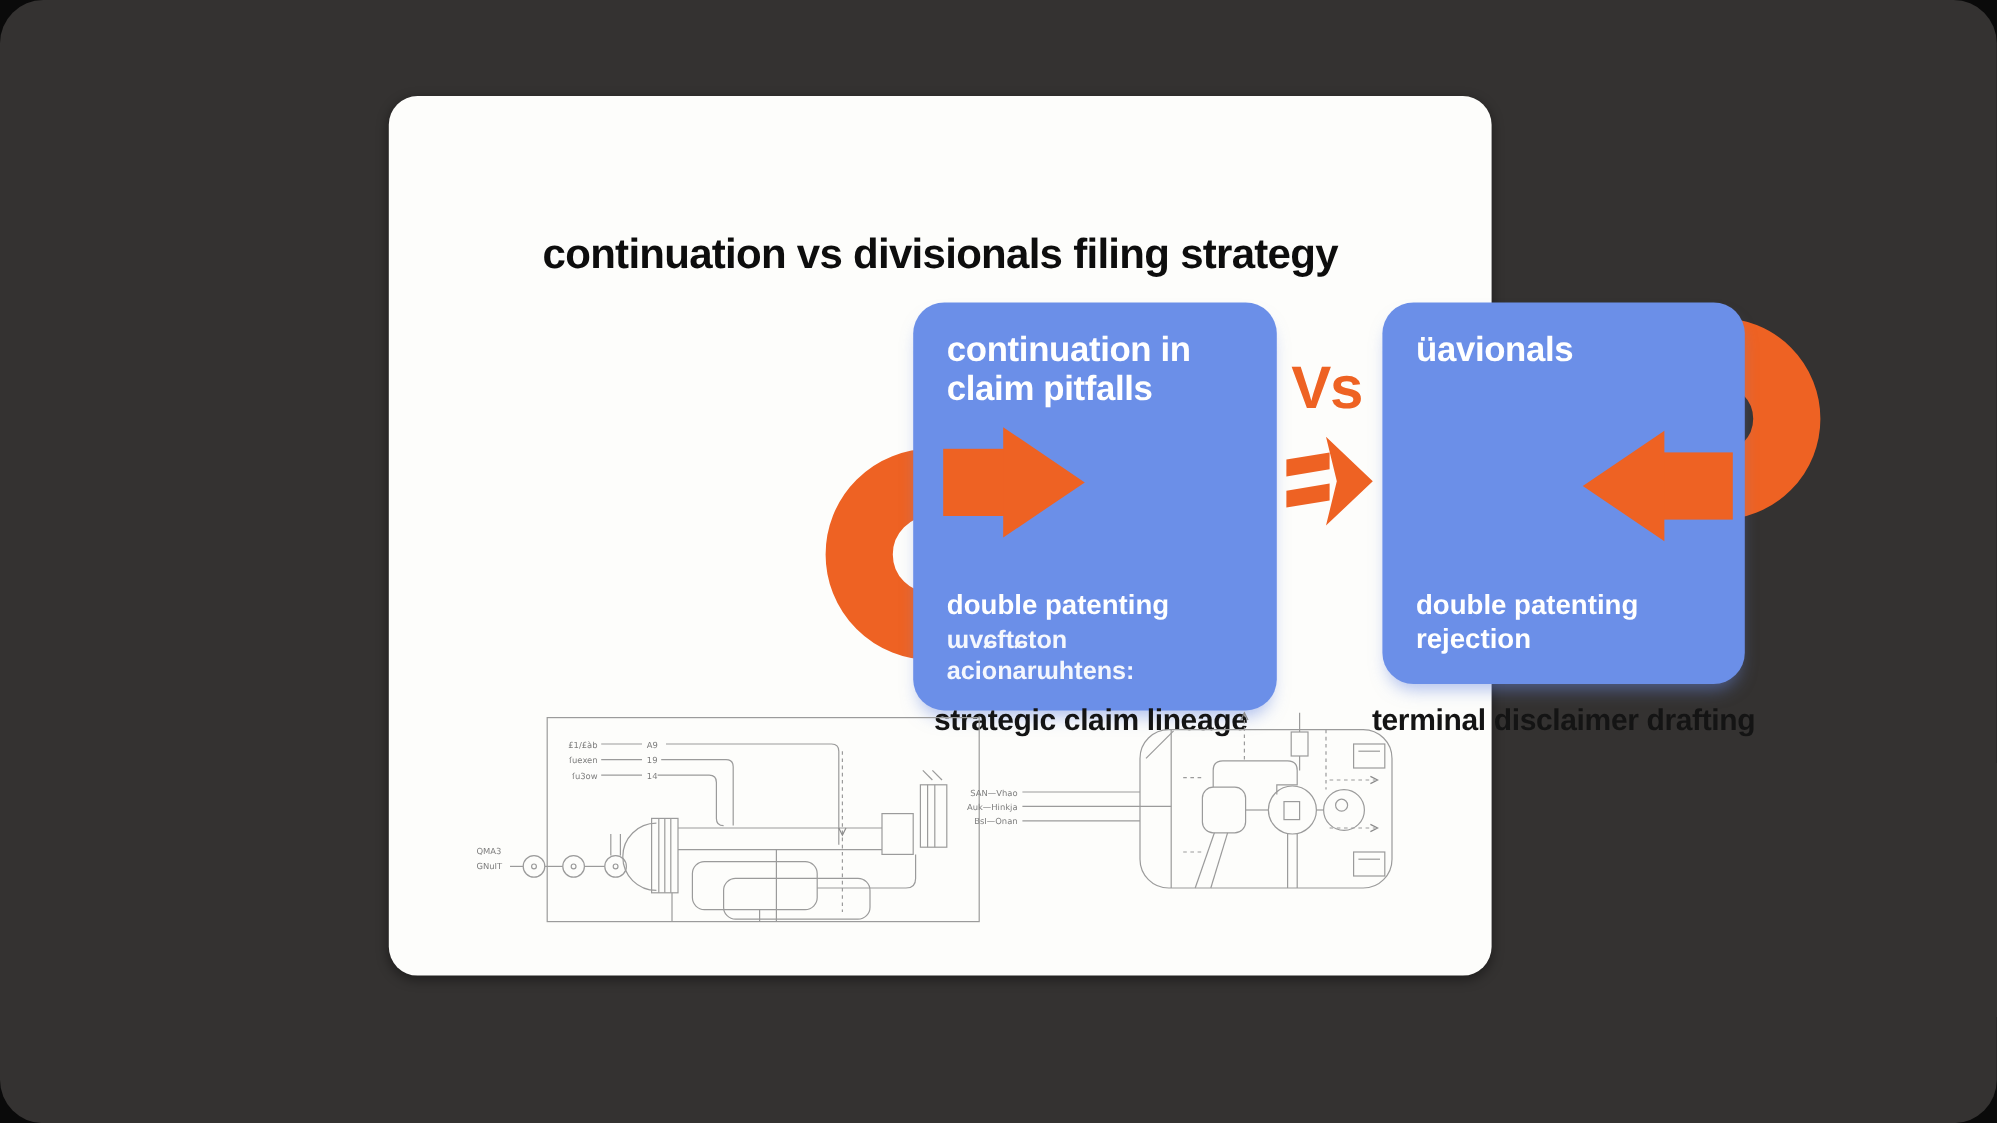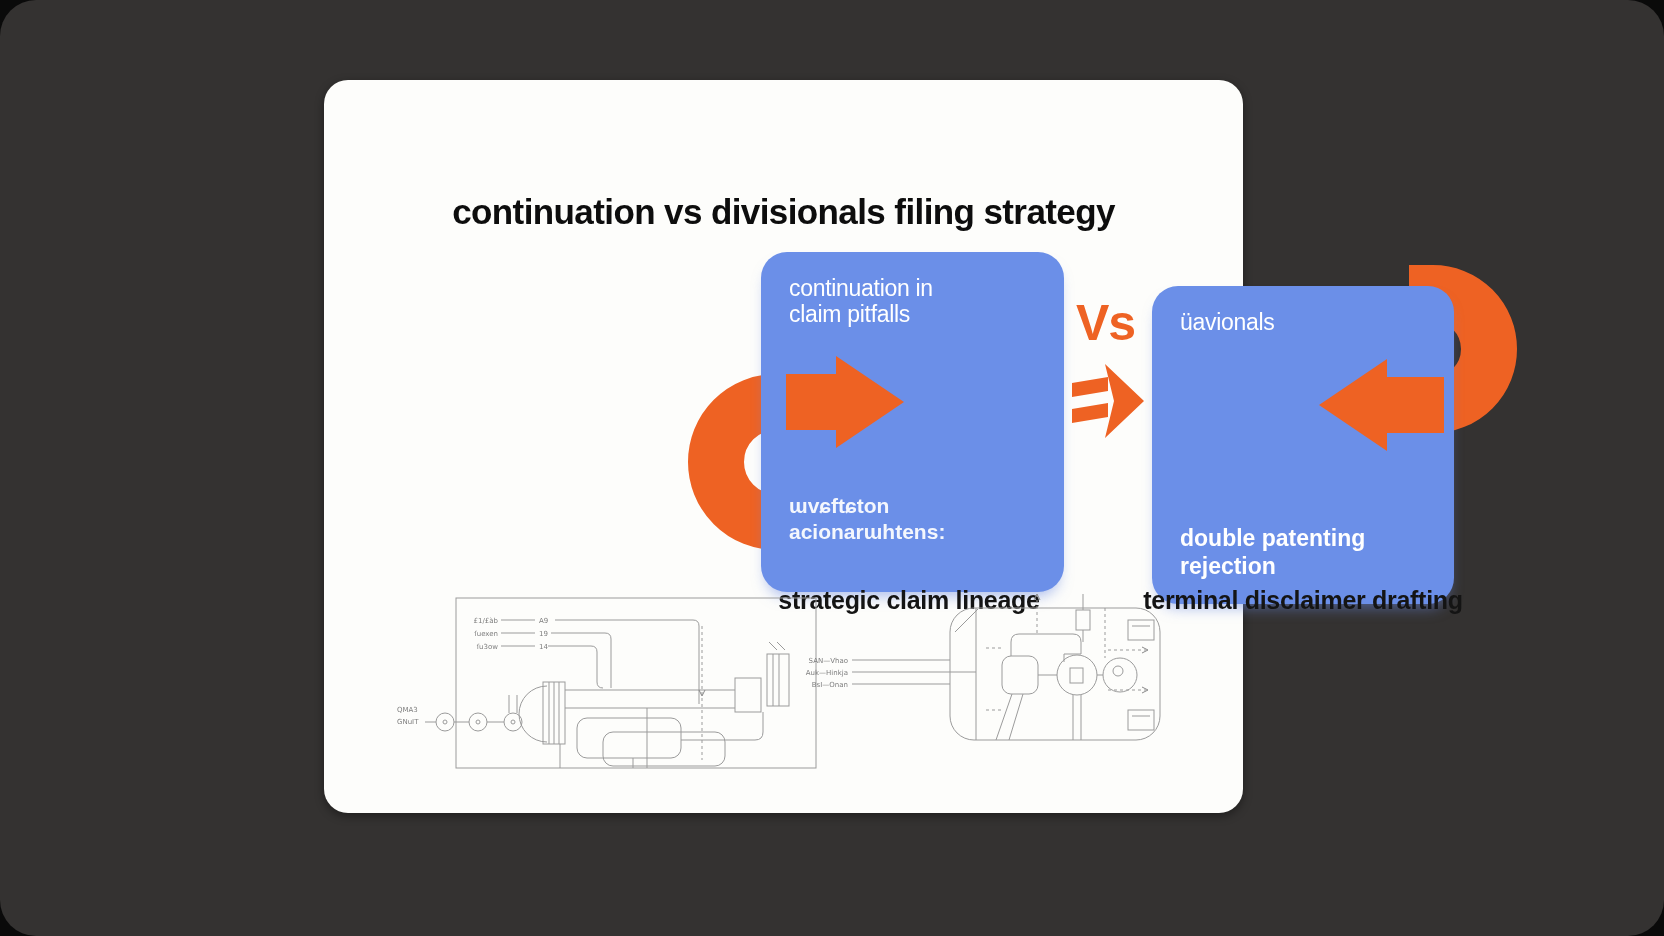--- a/index.html
+++ b/index.html
@@ -8,22 +8,22 @@
   .stage { position:absolute; inset:0; background:#343231; border-radius:36px; }
   .card  { position:absolute; left:324px; top:80px; width:919px; height:733px;
            background:#fdfdfb; border-radius:24px; box-shadow:0 3px 10px rgba(0,0,0,.4); }
 
   .title { position:absolute; left:0; top:112px; width:100%; text-align:center;
            font-size:35px; font-weight:800; color:#0d0d0d; letter-spacing:-0.6px; }
 
   .bluebox { position:absolute; background:#6b8fe8; border-radius:26px; color:#ffffff;
              box-shadow:0 9px 14px -5px rgba(105,137,226,.55); }
   .left-box  { left:437px; top:172px; width:303px; height:340px; }
-  .right-box { left:828px; top:172px; width:302px; height:318px;margin-top:34px; }
-  .bluebox .bt { position:absolute; left:28px; top:24px; font-size:23px; font-weight:400;
+  .right-box { left:828px; top:172px; width:302px; height:318px; }
+  .bluebox .bt { position:absolute; left:28px; top:24px; font-size:29px; font-weight:700;
                  line-height:1.12; letter-spacing:-0.3px; }
   .bluebox .note { position:absolute; left:28px; right:16px; top:238px; line-height:1.22; }
   .note .l1 { font-size:23px; font-weight:600; }
   .note .l2 { font-size:21px; font-weight:700; opacity:.93; margin-top:3px; }
 
   .vs { position:absolute; left:752px; top:194px; font-size:50px; font-weight:800;
         color:#ee6223; letter-spacing:-1px;margin-top:20px; }
 
   .caption { position:absolute; top:506px; font-size:25px; font-weight:700; color:#141414;
              text-align:center; letter-spacing:-0.3px; }
@@ -58,20 +58,21 @@
       <path class="oarr" d="M 74 140 H 124 A 56 56 0 0 0 124 28 H 100"></path>
       <polygon class="ofill" points="10,140 78,94 78,186"></polygon>
     </svg>
 
     <div class="bluebox left-box">
       <div class="bt">
         <div>continuation in</div>
         <div>claim pitfalls</div>
       </div>
       <div class="note">
+        <div class="l1">double patenting</div>
         <div class="l2">ɯvɕftɕton acionarɯhtens:</div>
       </div>
     </div>
 
     <svg class="abs" style="left:462px; top:276px;" width="120" height="110" viewBox="0 0 120 110">
       <rect class="ofill" x="0" y="18" width="54" height="56" stroke="none"></rect>
       <polygon class="ofill" points="50,0 118,46 50,92"></polygon>
     </svg>
 
     <div class="vs">Vs</div>

